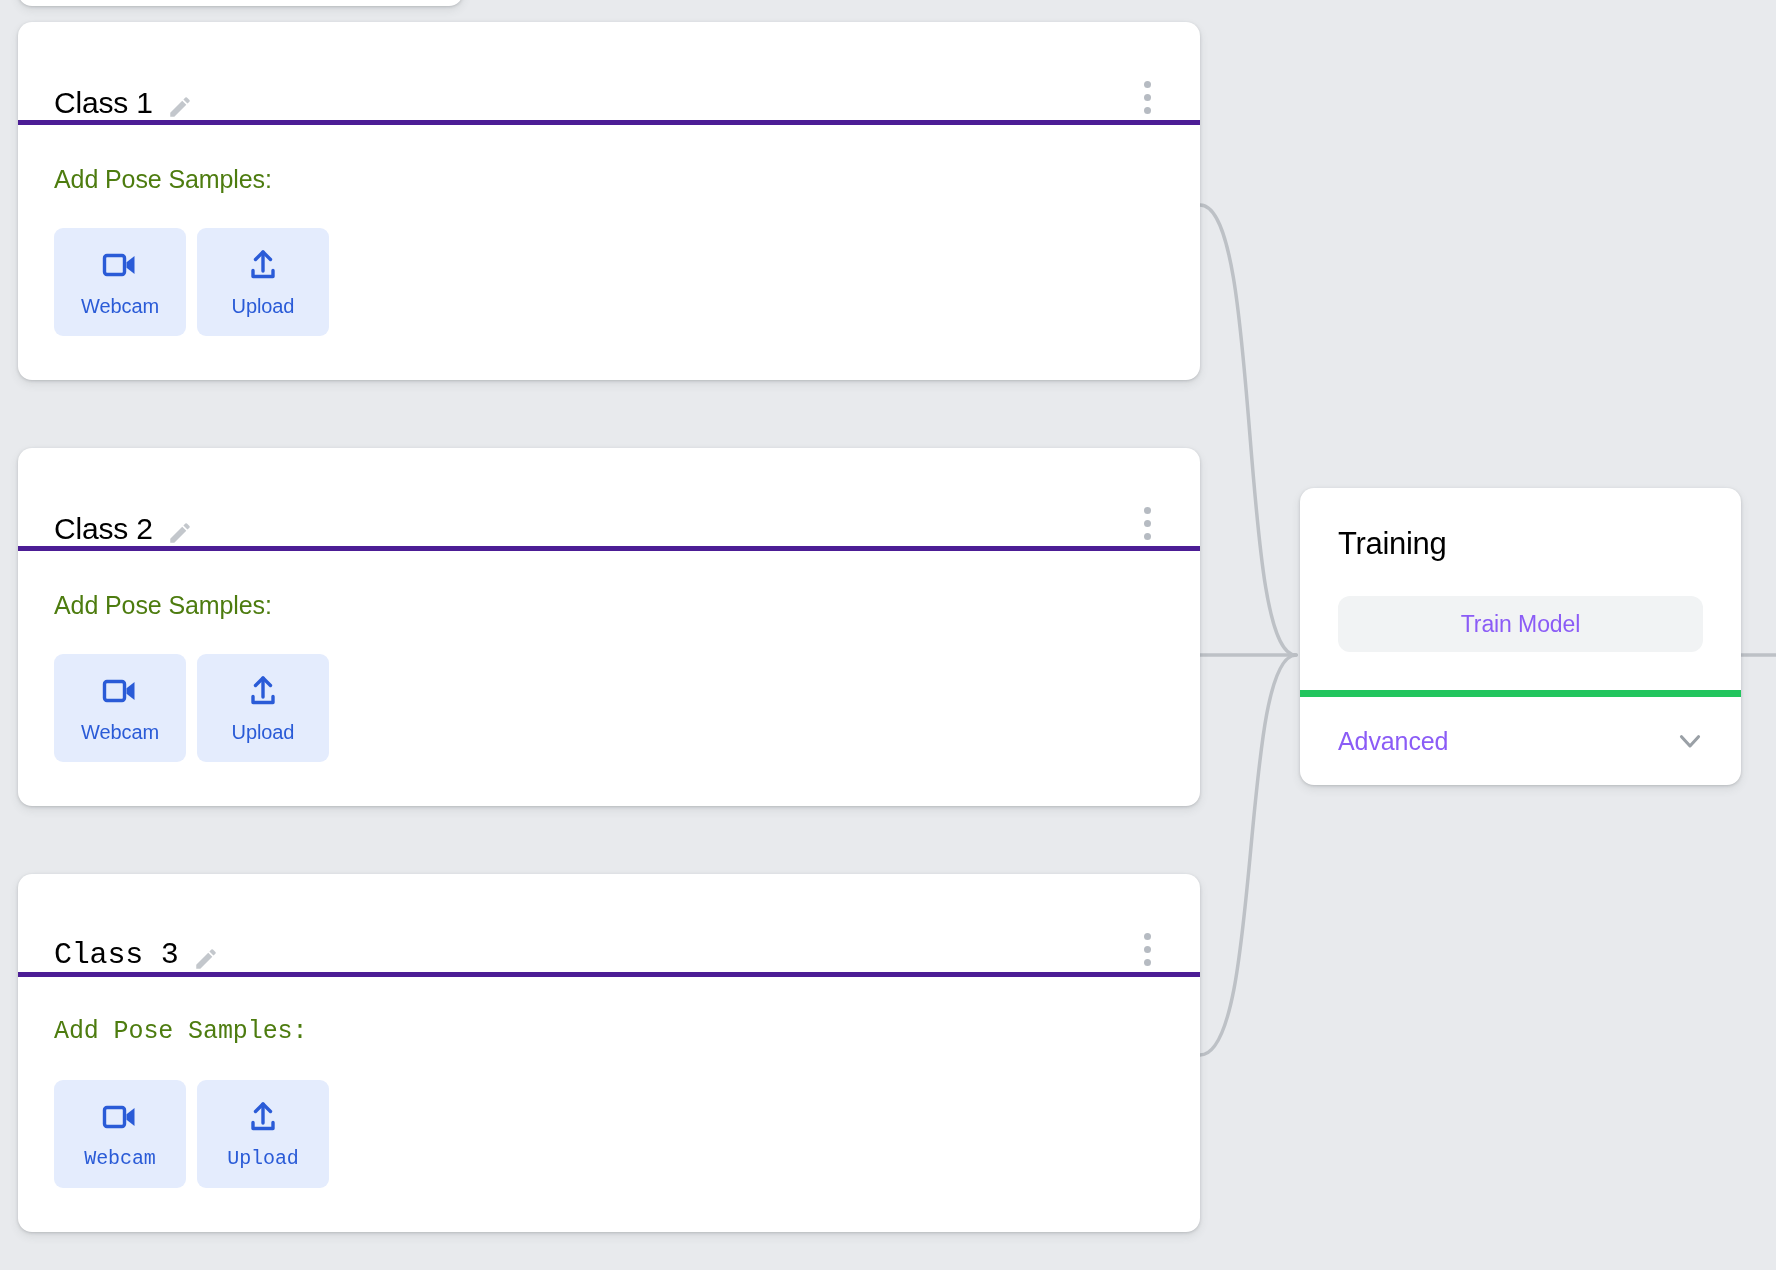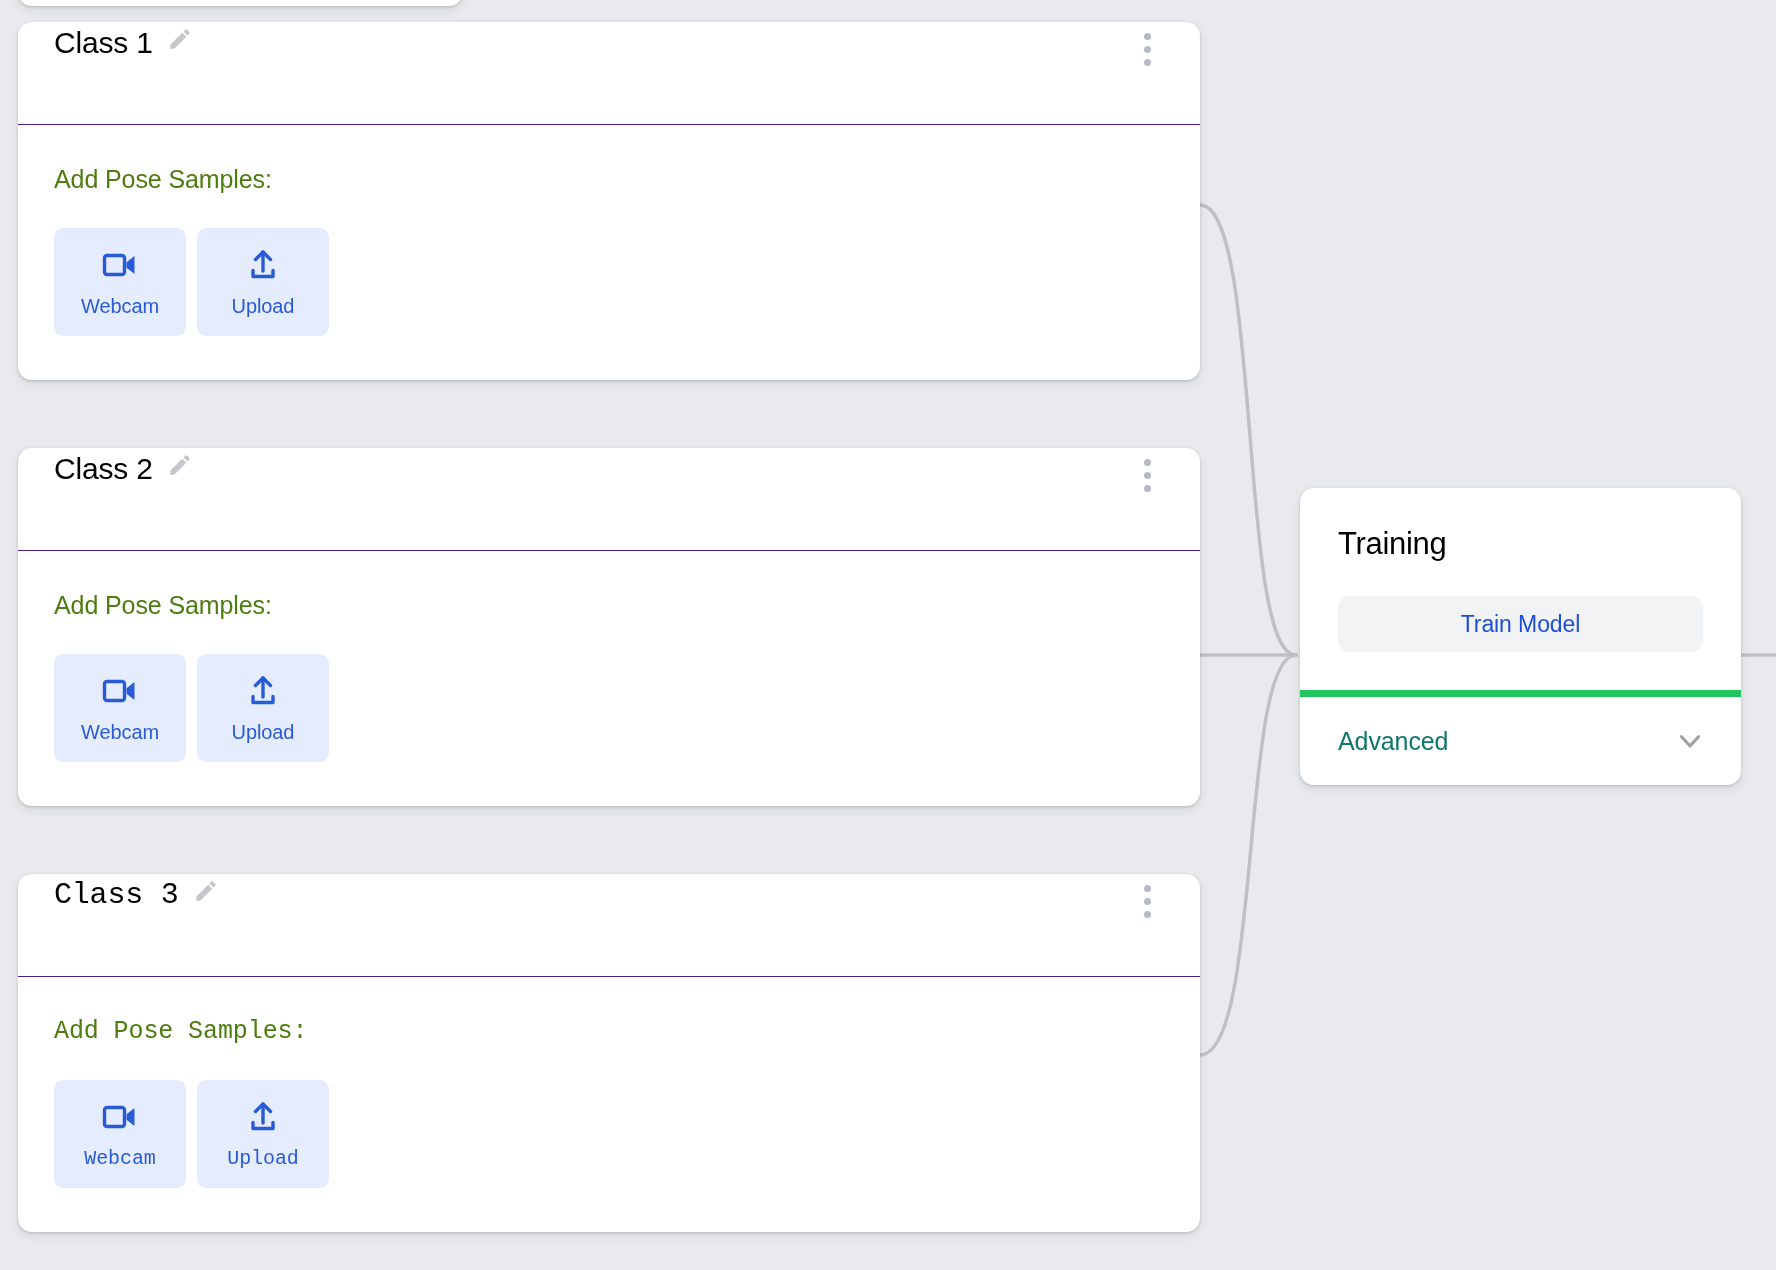--- a/index.html
+++ b/index.html
@@ -52,23 +52,23 @@
     height: 46px;
     background: #ffffff;
     border-radius: 14px;
     box-shadow: 0 1px 3px rgba(60,64,67,0.22), 0 4px 10px rgba(60,64,67,0.10);
     z-index: 2;
   }
 
   .card-header {
     height: 103px;
     display: flex;
-    align-items: flex-start;
-    padding: 4px 36px 0 36px;
-    border-bottom: 1px solid #4c1d95;
+    align-items: flex-end;
+    padding: 12px 36px 0 36px;
+    border-bottom: 5px solid #4c1d95;
     box-sizing: border-box;
   }
   .class-title {
     font-size: 30px;
     color: #000000;
     letter-spacing: -0.2px;
     font-weight: 400;
     white-space: nowrap;
   }
   .edit-icon {
@@ -159,37 +159,37 @@
     margin: 0 0 34px 0;
     letter-spacing: -0.3px;
   }
   .train-model-btn {
     display: block;
     width: 100%;
     height: 56px;
     background: #f1f3f4;
     border: none;
     border-radius: 12px;
-    color: #1d4ed8;
+    color: #8b5cf6;
     font-size: 23px;
     font-family: inherit;
     letter-spacing: -0.1px;
     cursor: pointer;
   }
   .advanced-row {
     height: 88px;
     display: flex;
     align-items: center;
     justify-content: space-between;
     padding: 0 34px 0 38px;
     cursor: pointer;
   }
   .advanced-label {
     font-size: 25px;
-    color: #0f766e;
+    color: #8b5cf6;
     letter-spacing: -0.1px;
   }
   .chevron {
     display: inline-flex;
     align-items: center;
     justify-content: center;
     width: 34px;
     height: 34px;
   }
 </style>

